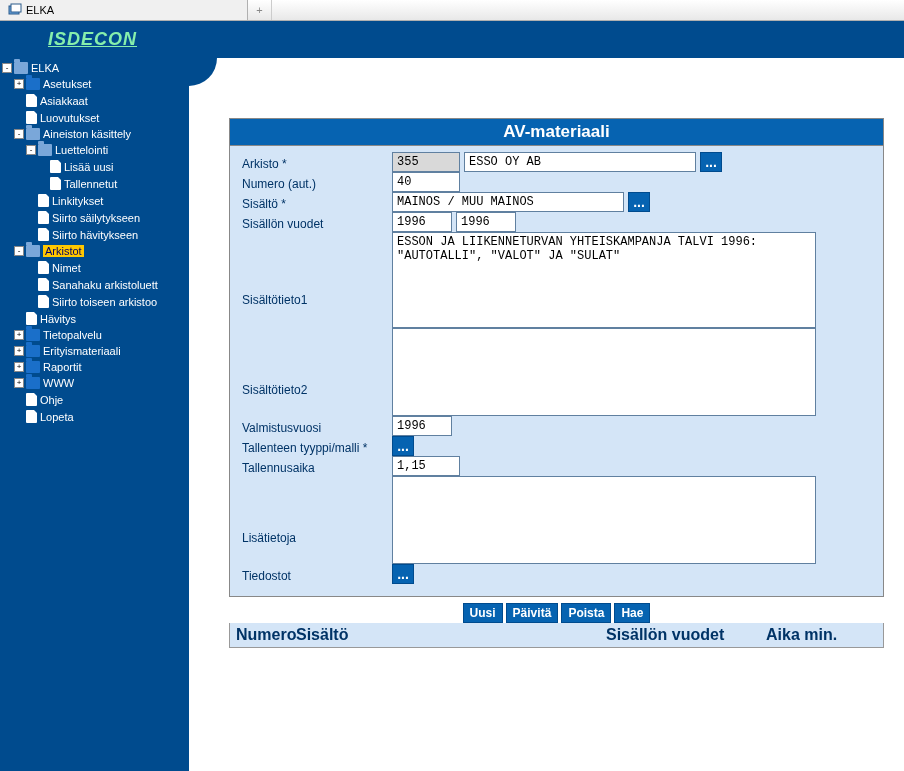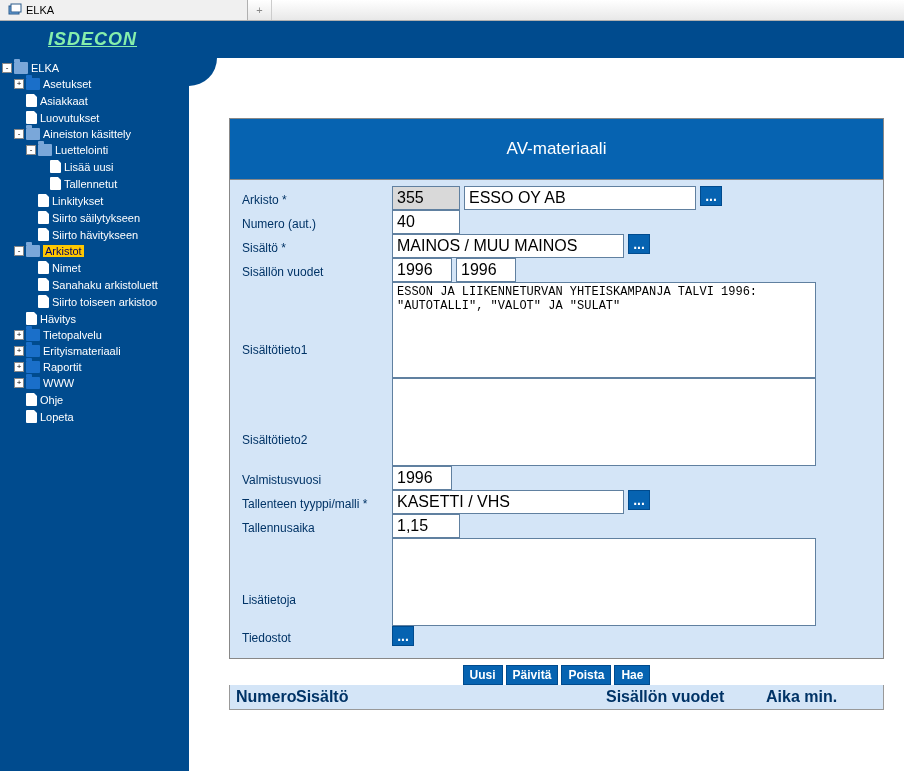--- a/index.html
+++ b/index.html
@@ -25,26 +25,26 @@
 .icon-folder-open::before { content:""; position:absolute; top:-3px; left:0; width:6px; height:3px; background:#7aa7d9; border-radius:1px 1px 0 0; }
 .icon-folder-closed { background: #1a6fc9; border-radius: 1px; }
 .icon-folder-closed::before { content:""; position:absolute; top:-3px; left:0; width:6px; height:3px; background:#1a6fc9; border-radius:1px 1px 0 0; }
 .icon-page { background: #fff; width: 11px; height: 13px; border-radius: 1px; }
 .icon-page::before { content:""; position:absolute; right:0; top:0; border-top:3px solid #004b8e; border-left:3px solid transparent; }
 
 .content-wrap { flex: 1; background: #fff; position: relative; }
 .content-corner { position: absolute; top: 0; left: 0; width: 28px; height: 28px; background: #004b8e; border-bottom-right-radius: 28px; }
 .content { padding: 60px 20px 0 40px; }
 
-.form-title { background: #0663b1; color: #fff; font-size: 17px; font-weight: normal; text-align: center; padding: 20px 0; border: 1px solid #888; }
+.form-title { background: #0663b1; color: #fff; font-size: 17px; font-weight: bold; text-align: center; padding: 3px 0; border: 1px solid #888; }
 .form-body { background: #d4e5f7; border: 1px solid #888; border-top: none; padding: 6px 12px 12px 12px; }
 .form-row { display: flex; align-items: center; }
 .form-label { width: 150px; color: #003366; font-weight: normal; padding-top: 3px; font-size: 12px; }
 .form-fields { display: flex; gap: 4px; align-items: flex-start; }
-input[type=text], textarea { border: 1px solid #6080a0; font-family: Liberation Sans, sans-serif; font-size: 16px; padding: 2px 4px; background: #fff; }
+input[type=text], textarea { border: 1px solid #6080a0; font-family: Liberation Mono, monospace; font-size: 12px; padding: 2px 4px; background: #fff; }
 textarea { font-family: "Courier New", monospace; font-size: 12px; resize: none; }
 .btn-lookup { width: 22px; height: 20px; background: #0663b1; color: #fff; border: 1px solid #004b8e; font-weight: bold; font-size: 14px; line-height: 12px; cursor: pointer; display: inline-flex; align-items: center; justify-content: center; }
 input[readonly] { background: #d9d9d9; }
 
 .action-bar { text-align: center; margin-top: 6px; }
 .action-btn { background: #0663b1; color: #fff; border: 1px solid #004b8e; font-size: 12px; font-weight: bold; padding: 2px 6px; cursor: pointer; }
 
 .grid-header { display: flex; background: #d4e5f7; border: 1px solid #999; border-top: none; font-weight: bold; color: #003366; font-size: 16px; }
 .grid-header > div { padding: 3px 6px; }
 .gh-numero { width: 60px; }
@@ -278,21 +278,20 @@
         <div class="form-row">
           <div class="form-label">Valmistusvuosi</div>
           <div class="form-fields">
             <input type="text" style="width: 60px;" value="1996">
           </div>
         </div>
 
         <div class="form-row">
           <div class="form-label">Tallenteen tyyppi/malli *</div>
           <div class="form-fields">
-            <input type="text" style="width: 232px;" value="KASETTI / VHS">
             <button class="btn-lookup">...</button>
           </div>
         </div>
 
         <div class="form-row">
           <div class="form-label">Tallennusaika</div>
           <div class="form-fields">
             <input type="text" style="width: 68px;" value="1,15">
           </div>
         </div>

